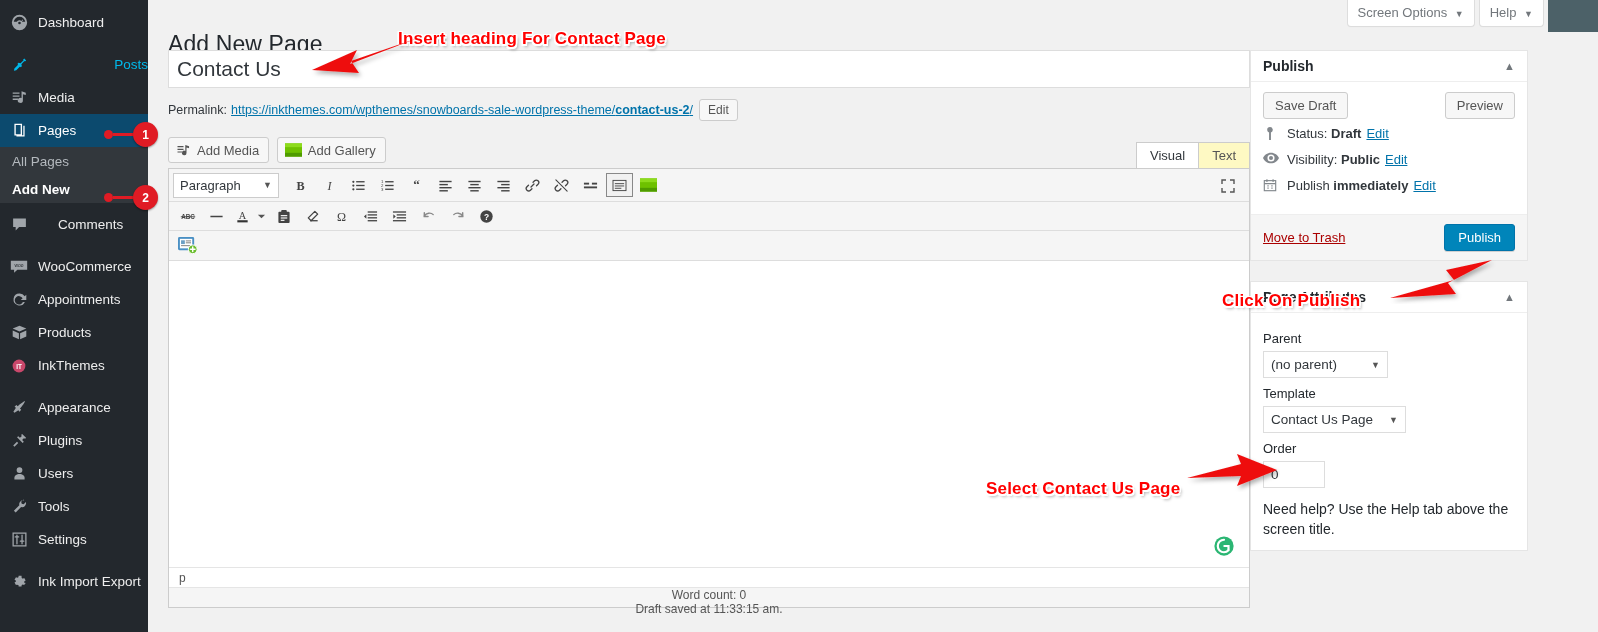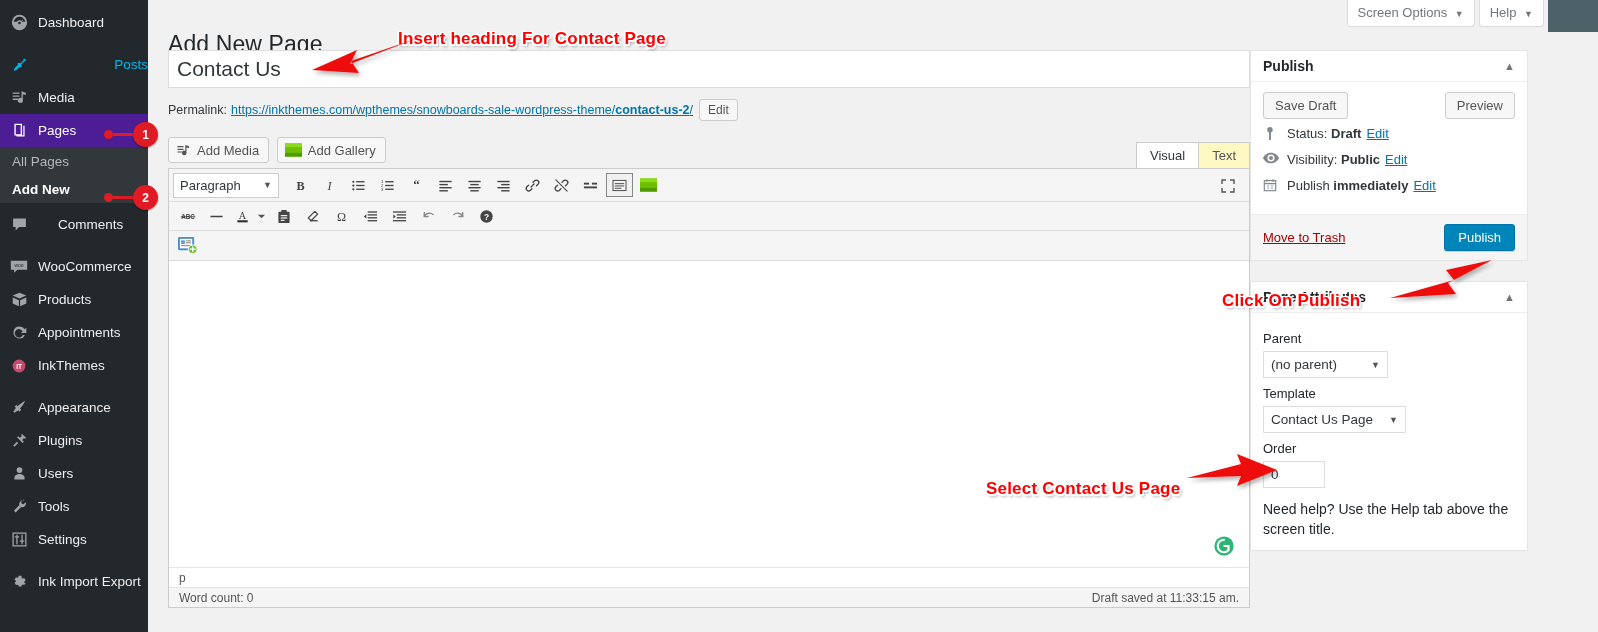--- a/index.html
+++ b/index.html
@@ -32,21 +32,21 @@
     white-space: nowrap;
   }
   .menu-item .mi-ico {
     width: 22px; height: 20px;
     margin-right: 8px;
     display: flex; align-items: center; justify-content: center;
     color: #a0a5aa;
     flex: 0 0 22px;
   }
   .menu-item .mi-label { line-height: 1; }
-  .menu-item.active { background: #4c1d95; color: #fff; }
+  .menu-item.active { background: #0c4a6e; color: #fff; }
   .menu-item.active .mi-ico { color: #fff; }
   .menu-item.current-label { color: #00b9eb; justify-content: space-between; }
   .menu-item.current-label .mi-ico { color: #00b9eb; }
   .submenu-item {
     display: flex; align-items: center;
     height: 28px;
     padding-left: 12px;
     font-size: 13.5px;
     color: #b4b9be;
     background: #32373c;
@@ -206,20 +206,21 @@
     background:#fff;
   }
   #status-bar {
     position: absolute; left: 0; right: 0; bottom: 0;
     height: 20px;
     border-top: 1px solid #e5e5e5;
     background: #f5f5f5;
     font-size: 12px; color: #555;
     display: flex; align-items: center; justify-content: space-between;
     padding: 0 10px;
+    flex-direction: column;
   }
 
   
   #side-col {
     position: absolute; left: 1102px; top: 50px;
     width: 278px;
   }
   .postbox {
     background: #fff; border: 1px solid #e5e5e5;
     margin-bottom: 20px;
@@ -392,33 +393,33 @@
             <path d="M1 1h20v11H9l-4 3.5V12H1V1z"></path>
             <text x="11" y="9" font-size="6" fill="#23282d" text-anchor="middle" font-family="Liberation Sans">woo</text>
           </svg>
       </span>
       <span class="mi-label">WooCommerce</span>
     </div>
 
     <div class="menu-item">
       <span class="mi-ico">
         <svg class="ic" width="17" height="17" viewBox="0 0 20 20" fill="currentColor">
+            <path d="M10 3a7 7 0 106.3 10H14a5 5 0 11-.3-4.6l-2.2 2.2H18V4.4l-1.9 1.9A6.98 6.98 0 0010 3z"></path>
+          </svg>
+      </span>
+      <span class="mi-label">Appointments</span>
+    </div>
+
+    <div class="menu-item">
+      <span class="mi-ico">
+        <svg class="ic" width="17" height="17" viewBox="0 0 20 20" fill="currentColor">
             <path d="M10 2l8 3.4-8 3.5-8-3.5L10 2zM2 7.6l7.3 3.2V18L2 14.8V7.6zm8.7 3.2L18 7.6v7.2l-7.3 3.2v-7.2z"></path>
           </svg>
       </span>
       <span class="mi-label">Products</span>
-    </div>
-
-    <div class="menu-item">
-      <span class="mi-ico">
-        <svg class="ic" width="17" height="17" viewBox="0 0 20 20" fill="currentColor">
-            <path d="M10 3a7 7 0 106.3 10H14a5 5 0 11-.3-4.6l-2.2 2.2H18V4.4l-1.9 1.9A6.98 6.98 0 0010 3z"></path>
-          </svg>
-      </span>
-      <span class="mi-label">Appointments</span>
     </div>
 
     <div class="menu-item">
       <span class="mi-ico">
         <svg class="ic" width="16" height="16" viewBox="0 0 20 20">
             <circle cx="10" cy="10" r="8" fill="#c9486b"></circle>
             <text x="10" y="13.5" font-size="8" fill="#fff" text-anchor="middle" font-family="Liberation Sans" font-weight="bold">IT</text>
           </svg>
       </span>
       <span class="mi-label">InkThemes</span>

